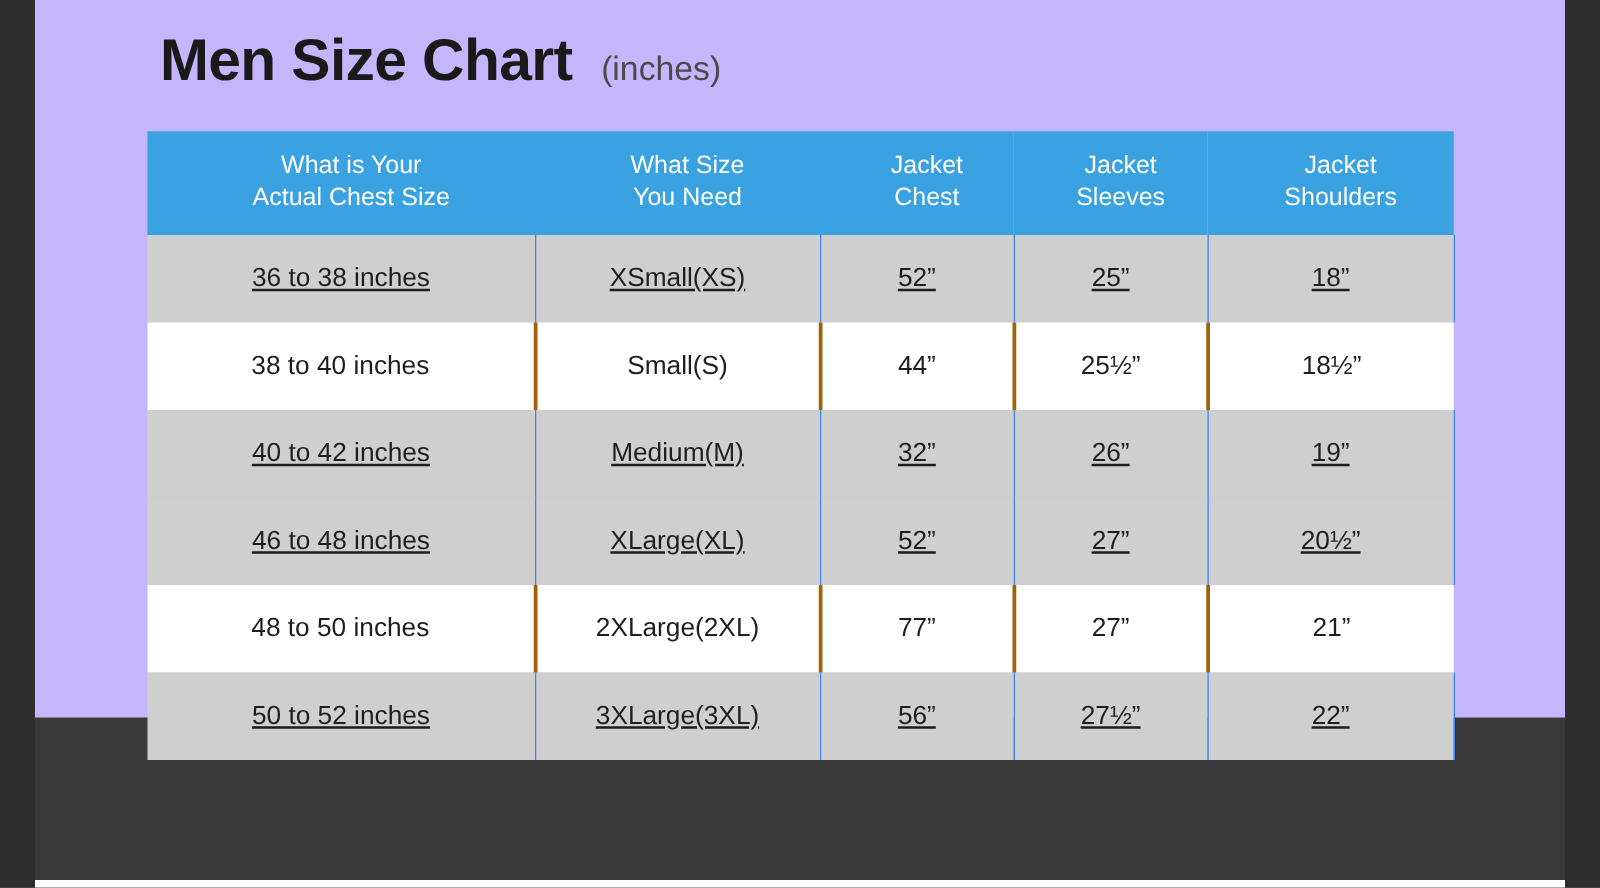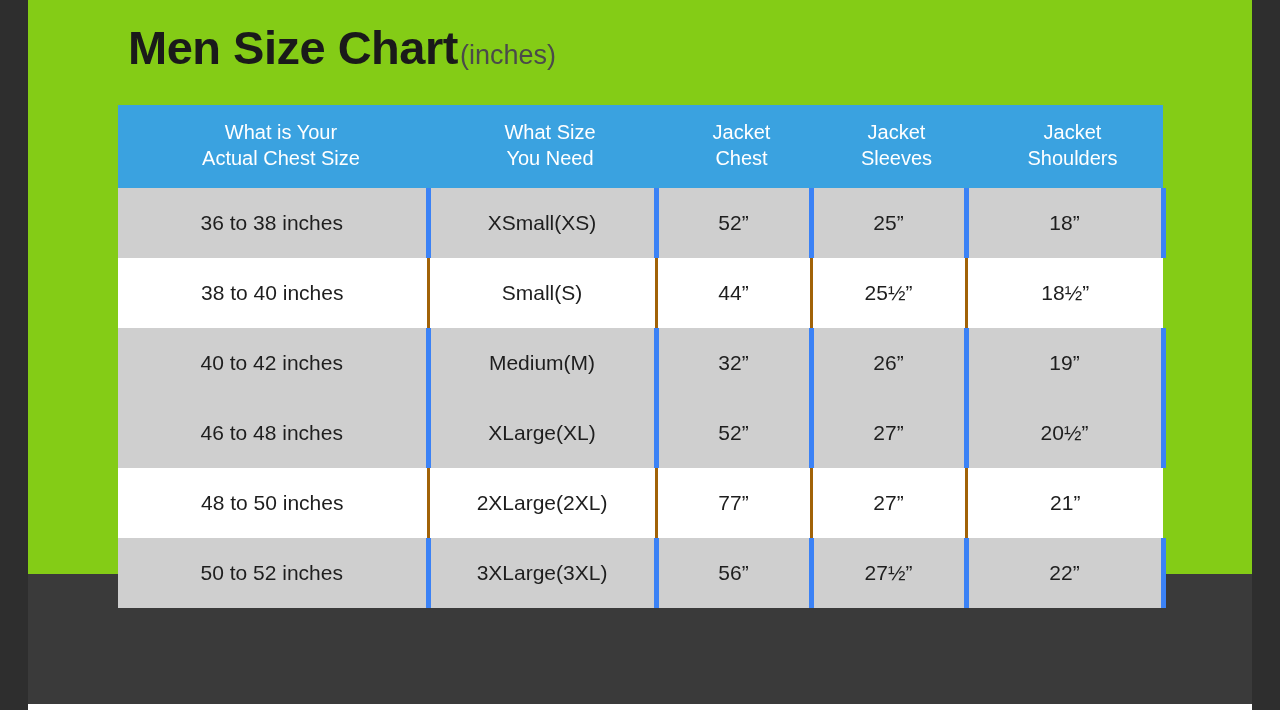--- a/index.html
+++ b/index.html
@@ -31,21 +31,21 @@
     right: 0; top: 0;
     width: 28px; height: 710px;
     background: #2e2e2e;
   }
   .sheet {
     position: absolute;
     left: 28px;
     top: 0;
     width: 1224px;
     height: 574px;
-    background: #84cc16;
+    background: #c4b5fd;
   }
   .content {
     position: absolute;
     left: 0;
     top: 0;
     width: 1224px;
     height: 710px;
   }
   .title-row {
     position: absolute;
@@ -58,21 +58,21 @@
   .title-main {
     font-size: 47px;
     font-weight: bold;
     color: #1a1a1a;
     letter-spacing: -0.5px;
     font-family: "Liberation Sans", sans-serif;
   }
   .title-unit {
     font-size: 27px;
     color: #4a4a4a;
-    margin-left: 2px;
+    margin-left: 23px;
     font-family: "Liberation Sans", sans-serif;
   }
   table.size-table {
     position: absolute;
     left: 90px;
     top: 105px;
     border-collapse: collapse;
     width: 1045px;
     table-layout: fixed;
   }
@@ -110,21 +110,22 @@
     background: #ffffff;
   }
   table.size-table tr.plain td {
     border-right: 3px solid #a16207;
   }
   table.size-table tr.plain td:last-child {
     border-right: none;
   }
   
   table.size-table tr.shade td {
-    border-right: 5px solid #3b82f6;
+    border-right: 1px solid #3b82f6;
+    text-decoration: underline;
   }
   col.c1 { width: 310px; }
   col.c2 { width: 228px; }
   col.c3 { width: 155px; }
   col.c4 { width: 155px; }
   col.c5 { width: 197px; }
   .bottom-strip {
     position: absolute;
     left: 0;
     bottom: 0;

